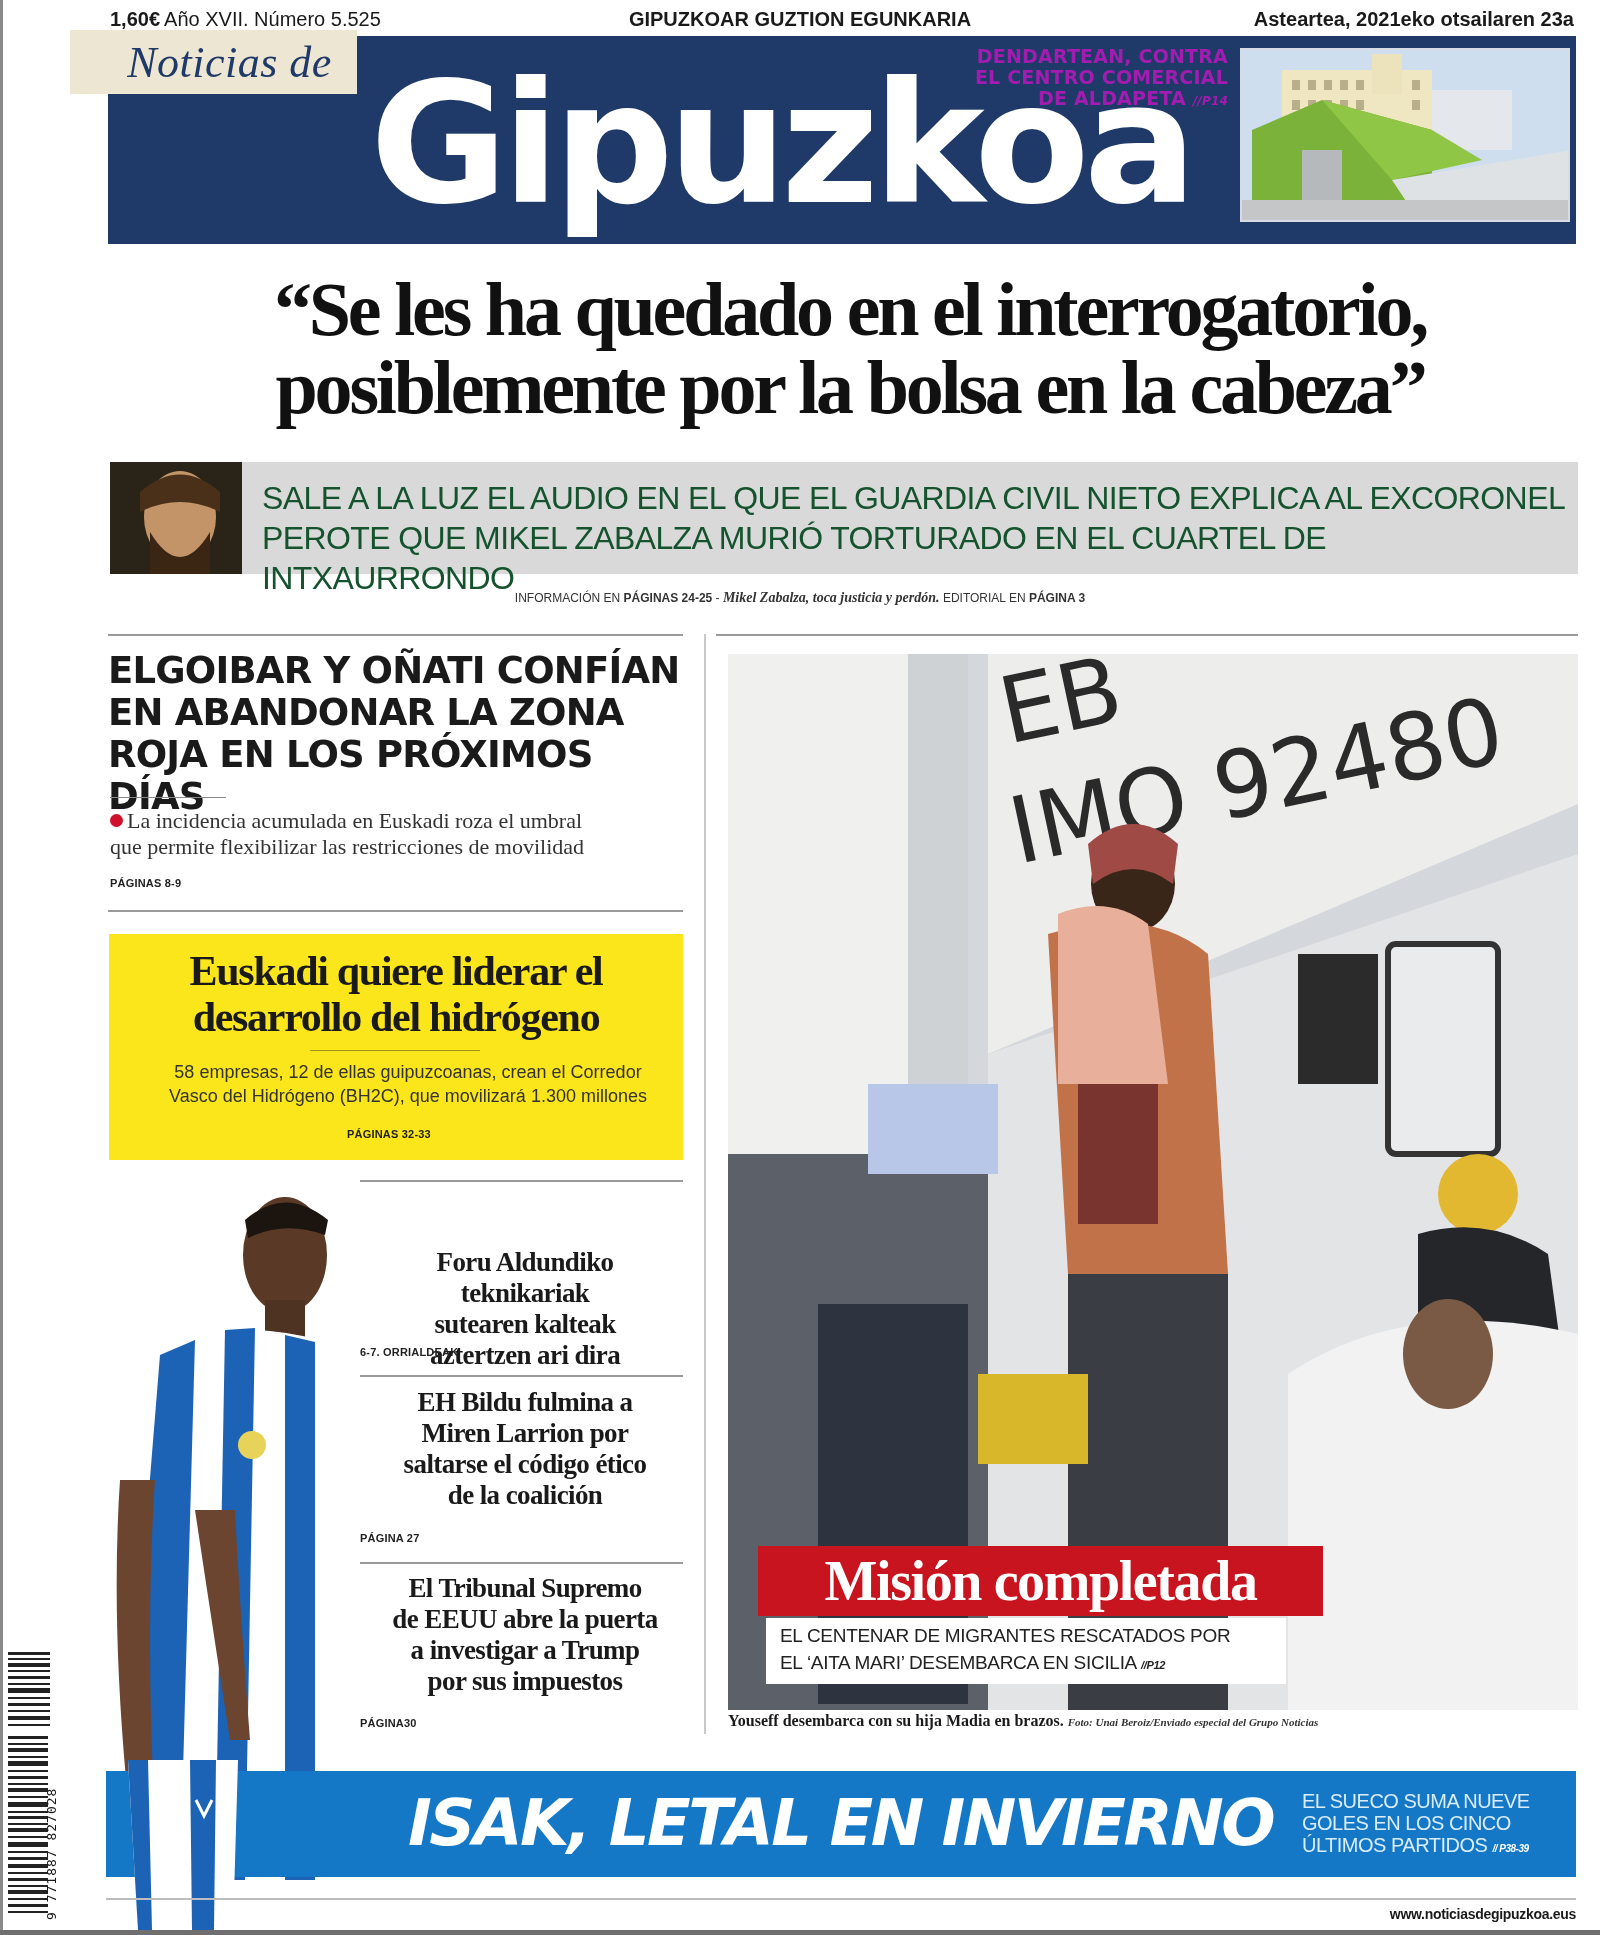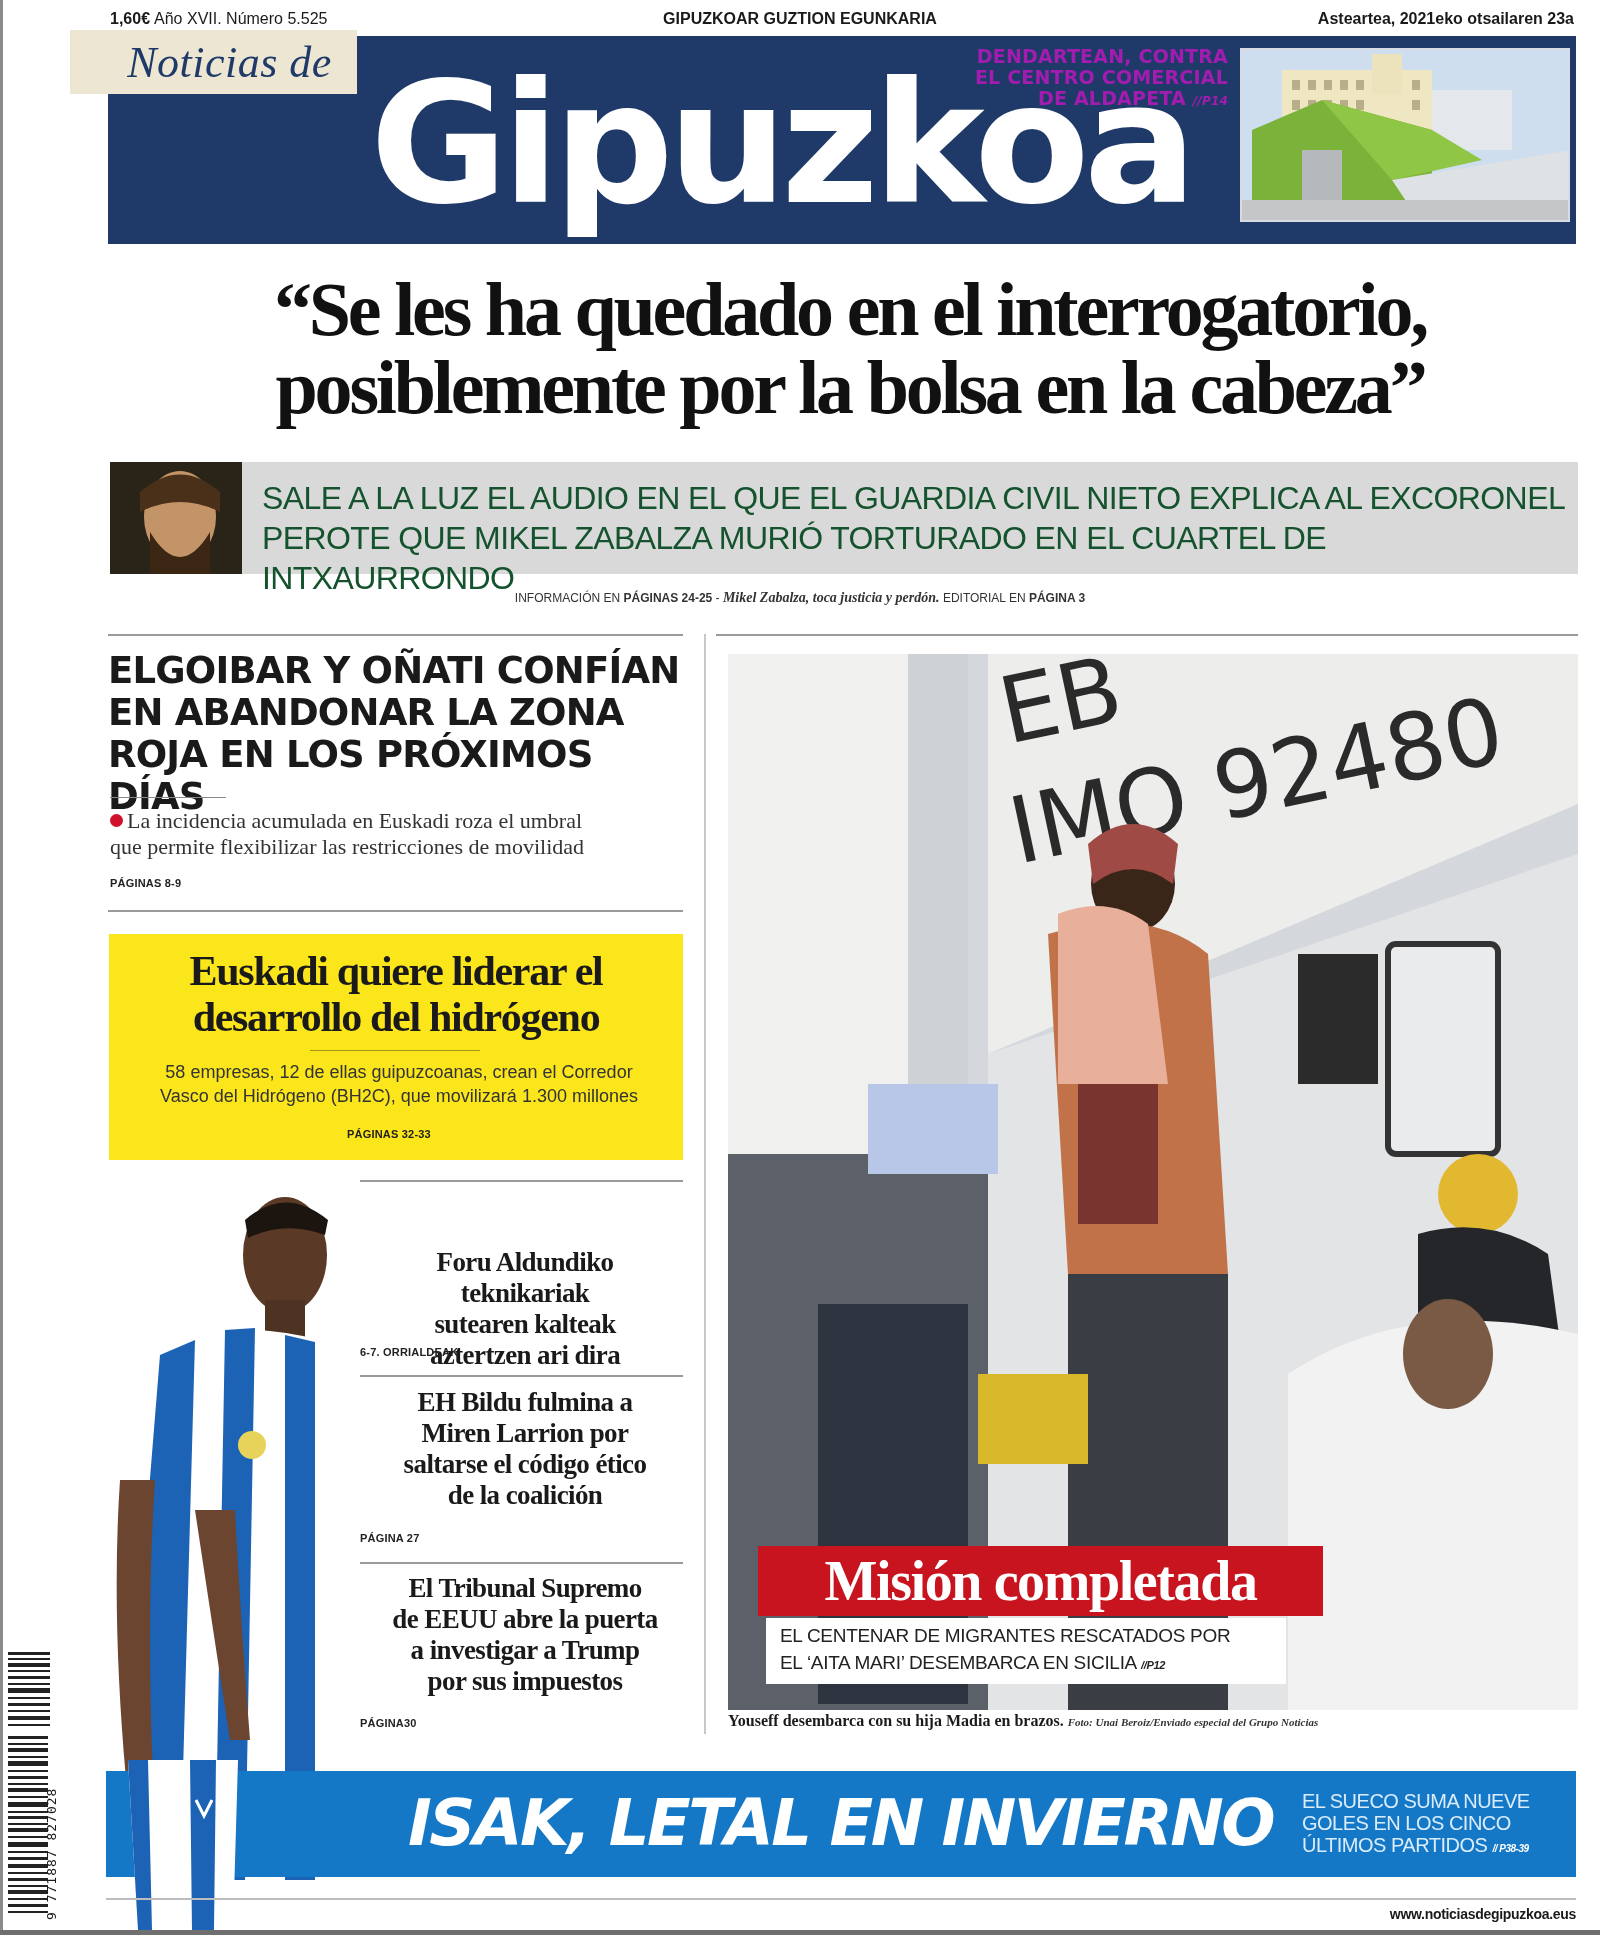--- a/index.html
+++ b/index.html
@@ -1,21 +1,21 @@
 <!DOCTYPE html>
 <html><head>
   <meta charset="utf-8">
   <style>
     * { box-sizing: border-box; margin: 0; padding: 0; }
     html, body { width: 1600px; height: 1935px; background: #fff; overflow: hidden; }
     body { position: relative; font-family: "Liberation Sans", sans-serif; color: #1a1a1a; }
     .abs { position: absolute; }
 
     
-    .topline { top: 6px; height: 26px; font-size: 16px; font-weight: bold; display: flex; align-items: center; }
+    .topline { top: 6px; height: 26px; font-size: 20px; font-weight: bold; display: flex; align-items: center; }
     .topline .light { font-weight: normal; margin-left: 4px; }
 
     
     .mast { left: 108px; top: 36px; width: 1468px; height: 208px; background: #1f3a68; }
     .noticias { left: 70px; top: 30px; width: 287px; height: 64px; background: #ece6d2; display: flex; align-items: center; justify-content: center; padding-left: 32px; }
     .noticias span { font-family: "Liberation Serif", serif; font-style: italic; font-size: 44px; color: #1f3a68; letter-spacing: 0.5px; }
     .logo { left: 370px; top: 44px; font-family: "DejaVu Sans", sans-serif; font-weight: bold; font-size: 168px; color: #fff; letter-spacing: -6px; line-height: 200px; }
     .teaser-text { left: 960px; top: 46px; width: 268px; text-align: right; color: #a21caf; font-weight: bold; font-size: 19px; line-height: 21px; font-family: "DejaVu Sans", sans-serif; letter-spacing: 0.2px; }
     .teaser-text .pg { font-style: italic; font-size: 12px; font-weight: bold; }
     .teaser-photo { left: 1240px; top: 48px; width: 330px; height: 174px; border: 2px solid #d6dbe4; overflow: hidden;
@@ -40,21 +40,21 @@
     .h-sans { font-family: "DejaVu Sans", sans-serif; font-weight: bold; color: #1a1a1a; }
     .elgo-title { left: 108px; top: 650px; width: 580px; font-size: 37px; line-height: 42px; letter-spacing: -0.8px; }
     .elgo-sub { left: 110px; top: 808px; width: 580px; font-family: "Liberation Serif", serif; font-size: 22px; line-height: 26px; color: #333; }
     .elgo-sub .dot { display: inline-block; width: 13px; height: 13px; border-radius: 50%; background: #d0112b; margin-right: 4px; vertical-align: 1px; }
     .pag { font-size: 11px; font-weight: bold; color: #222; letter-spacing: 0.2px; }
 
     
     .yellow { left: 109px; top: 934px; width: 574px; height: 226px; background: #fbe51b; }
     .yellow-title { left: 109px; top: 948px; width: 574px; text-align: center; font-family: "Liberation Serif", serif; font-weight: bold; font-size: 42px; line-height: 46px; letter-spacing: -1.3px; color: #1a1a1a; }
     .yellow-rule { left: 310px; top: 1050px; width: 170px; height: 1px; background: #a3951a; }
-    .yellow-sub { left: 112px; top: 1060px; width: 574px; text-align: center; font-size: 18px; line-height: 24px; color: #333; }
+    .yellow-sub { left: 121px; top: 1060px; width: 574px; text-align: center; font-size: 18px; line-height: 24px; color: #333; }
 
     
     .player { left: 100px; top: 1180px; width: 260px; height: 700px; }
 
     
     .brief { left: 360px; width: 330px; text-align: center; font-family: "Liberation Serif", serif; font-weight: bold; font-size: 27px; line-height: 31px; color: #1a1a1a; letter-spacing: -0.6px; }
     .brief-pg { left: 360px; width: 330px; text-align: left; }
 
     
     .photo { left: 728px; top: 654px; width: 850px; height: 1056px; overflow: hidden; background: #c9cdd2; }

